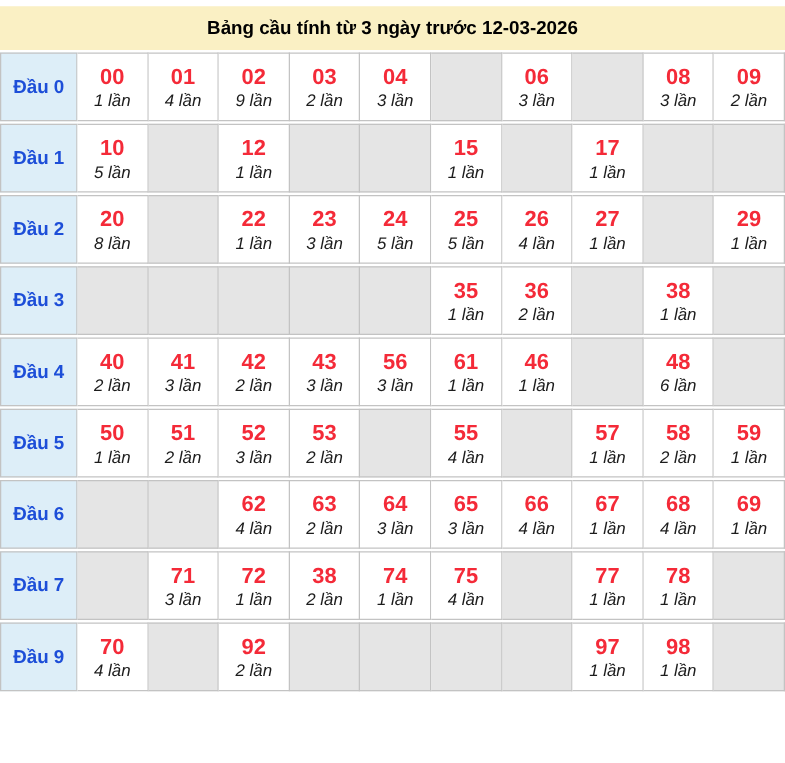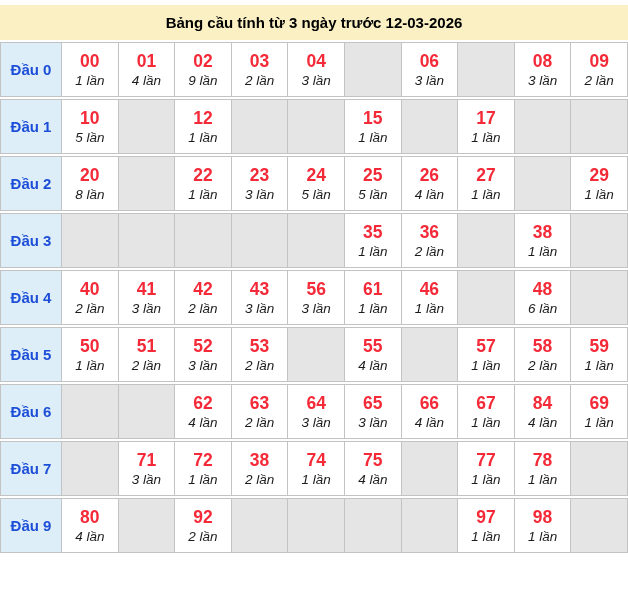--- a/index.html
+++ b/index.html
@@ -294,21 +294,21 @@
         </td>
         <td class="filled">
           <div class="num">66</div>
           <div class="count">4 lần</div>
         </td>
         <td class="filled">
           <div class="num">67</div>
           <div class="count">1 lần</div>
         </td>
         <td class="filled">
-          <div class="num">84</div>
+          <div class="num">68</div>
           <div class="count">4 lần</div>
         </td>
         <td class="filled">
           <div class="num">69</div>
           <div class="count">1 lần</div>
         </td>
       </tr>
       <tr>
         <td class="label-cell">Đầu 7</td>
         <td class="empty"></td>
@@ -339,21 +339,21 @@
         </td>
         <td class="filled">
           <div class="num">78</div>
           <div class="count">1 lần</div>
         </td>
         <td class="empty"></td>
       </tr>
       <tr>
         <td class="label-cell">Đầu 9</td>
         <td class="filled">
-          <div class="num">80</div>
+          <div class="num">70</div>
           <div class="count">4 lần</div>
         </td>
         <td class="empty"></td>
         <td class="filled">
           <div class="num">92</div>
           <div class="count">2 lần</div>
         </td>
         <td class="empty"></td>
         <td class="empty"></td>
         <td class="empty"></td>

